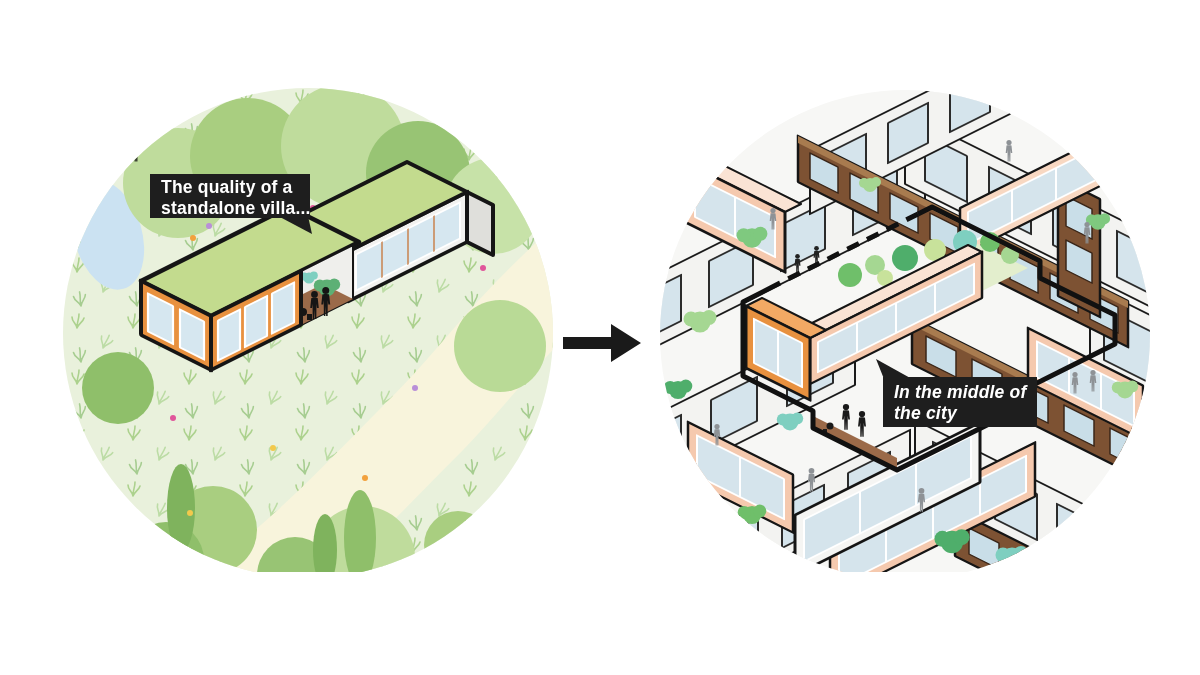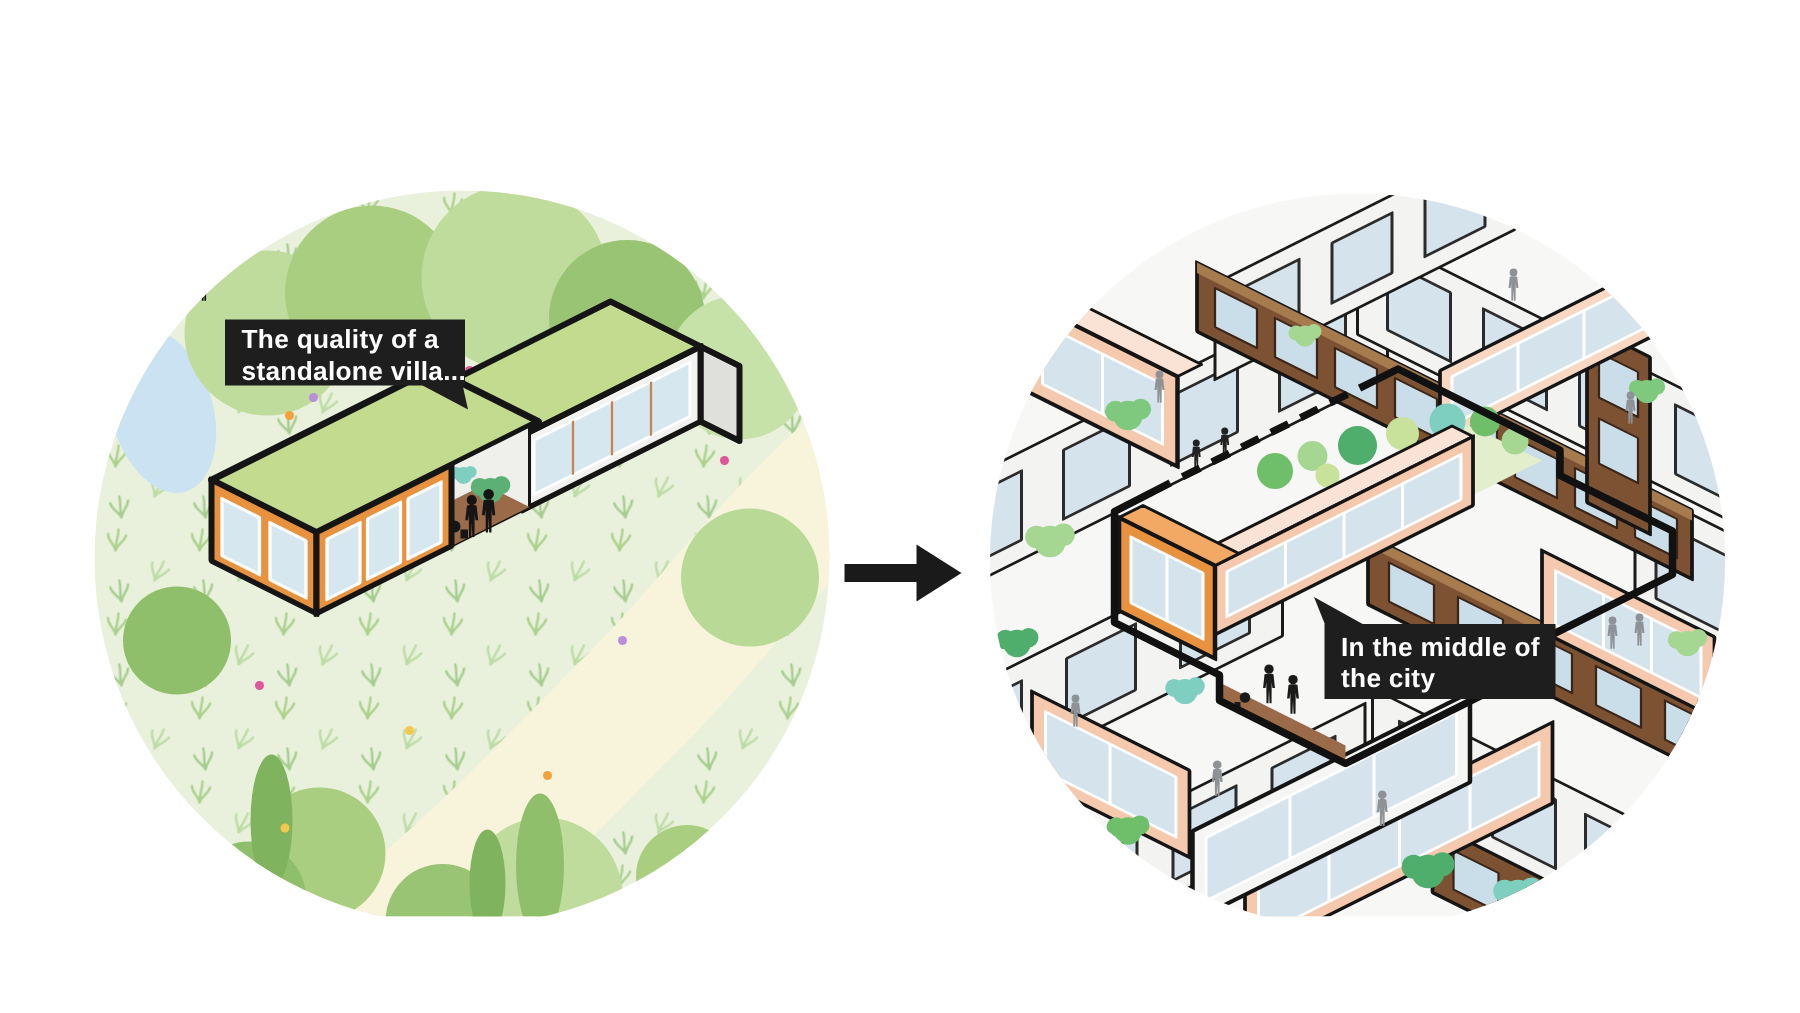--- a/index.html
+++ b/index.html
@@ -1,21 +1,21 @@
 <!DOCTYPE html>
 <html><head>
 <meta charset="utf-8">
 <style>
   html,body{margin:0;padding:0;background:#fff;}
   .stage{position:relative;width:1200px;height:572px;background:#fff;overflow:hidden;
-         font-family:"Liberation Sans",sans-serif;margin-top:39px;}
+         font-family:"Liberation Sans",sans-serif;}
   .panel{position:absolute;margin:0;padding:0;}
   .panel svg{display:block;}
   .panel-left{left:63px;top:88px;width:490px;height:490px;}
-  .panel-right{left:660px;top:90px;width:490px;height:490px;}
+  .panel-right{left:660px;top:90px;width:490px;height:490px;font-style:italic;}
   .arrow-wrap{position:absolute;left:555px;top:313px;width:95px;height:60px;}
   text.cap{font-family:"Liberation Sans",sans-serif;font-weight:600;font-size:17.5px;
            letter-spacing:.2px;fill:#fff;}
 </style>
 </head>
 <body>
 
 <svg width="0" height="0" style="position:absolute" aria-hidden="true">
   <defs>
     <g id="psn">

